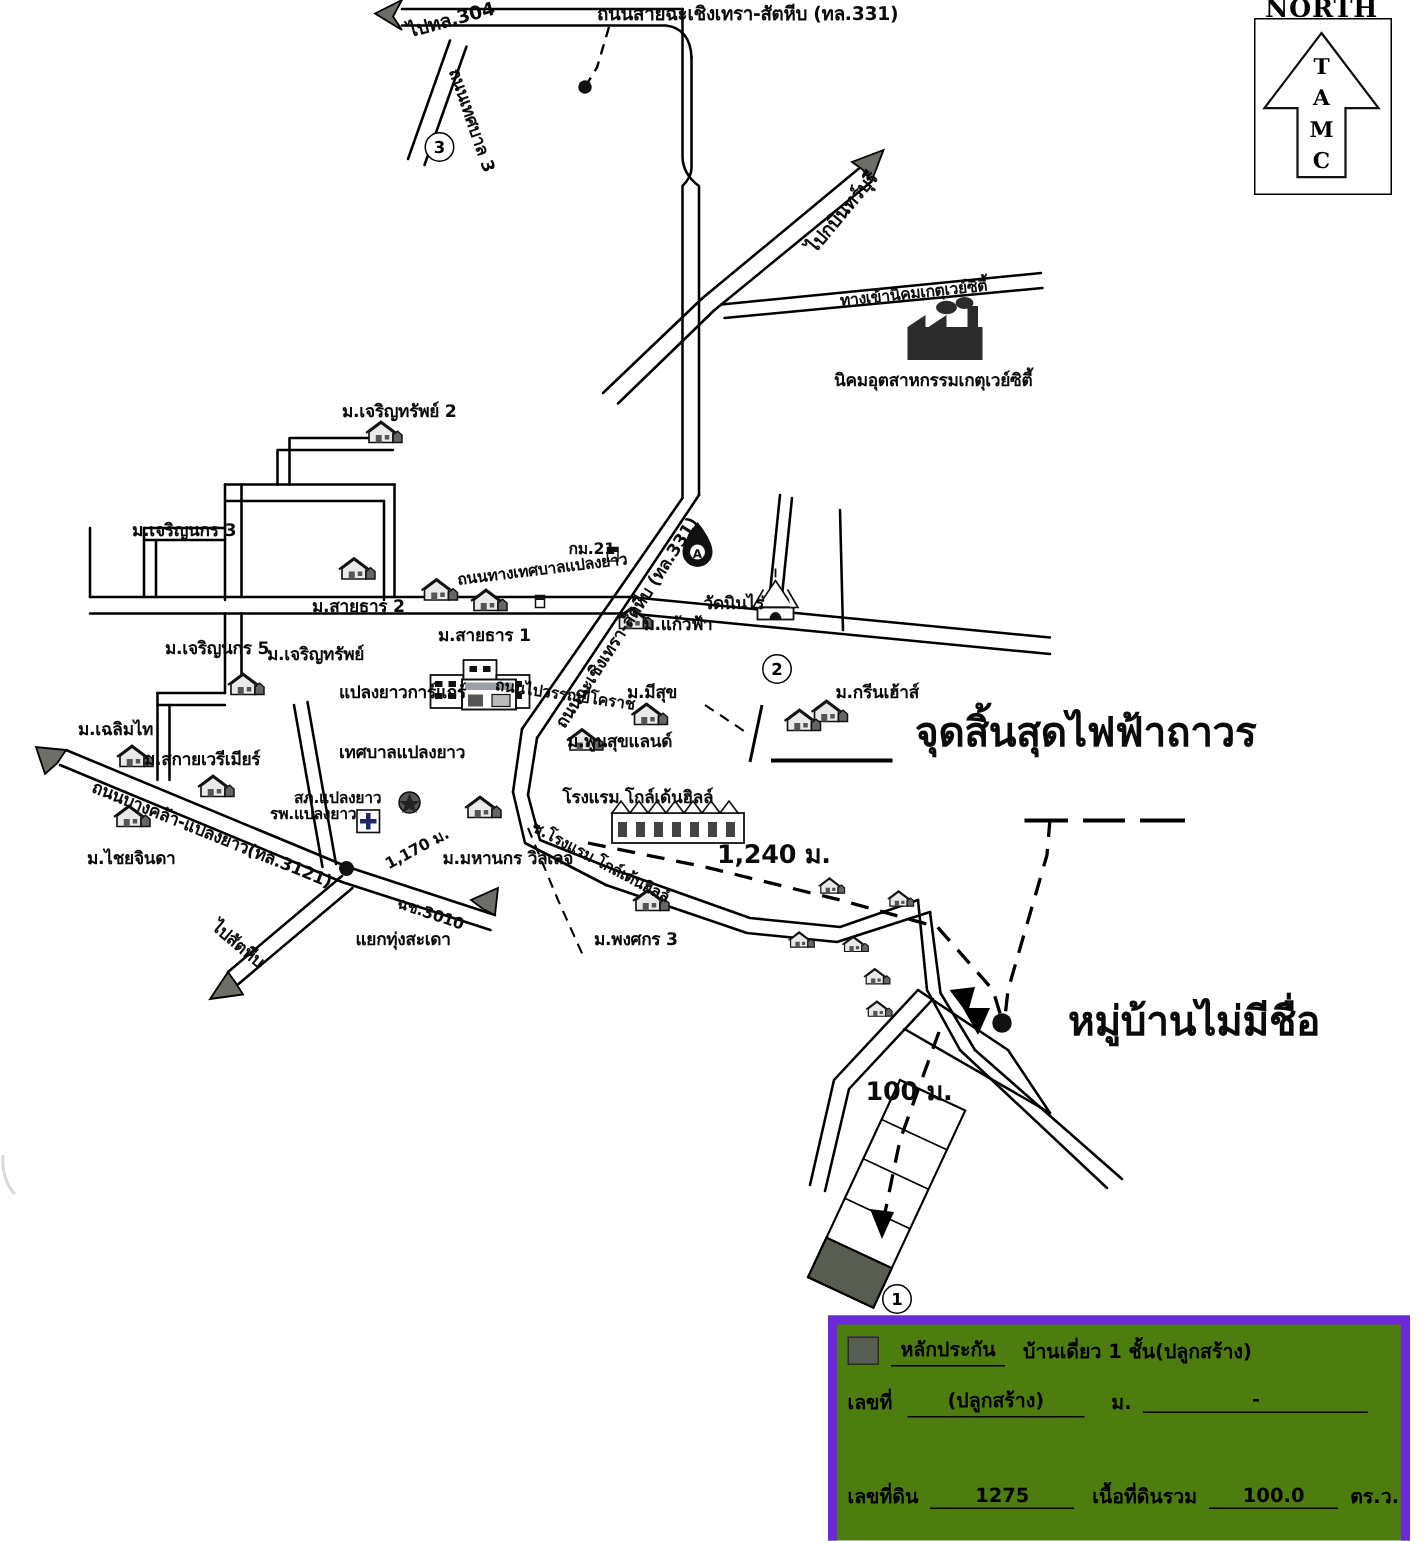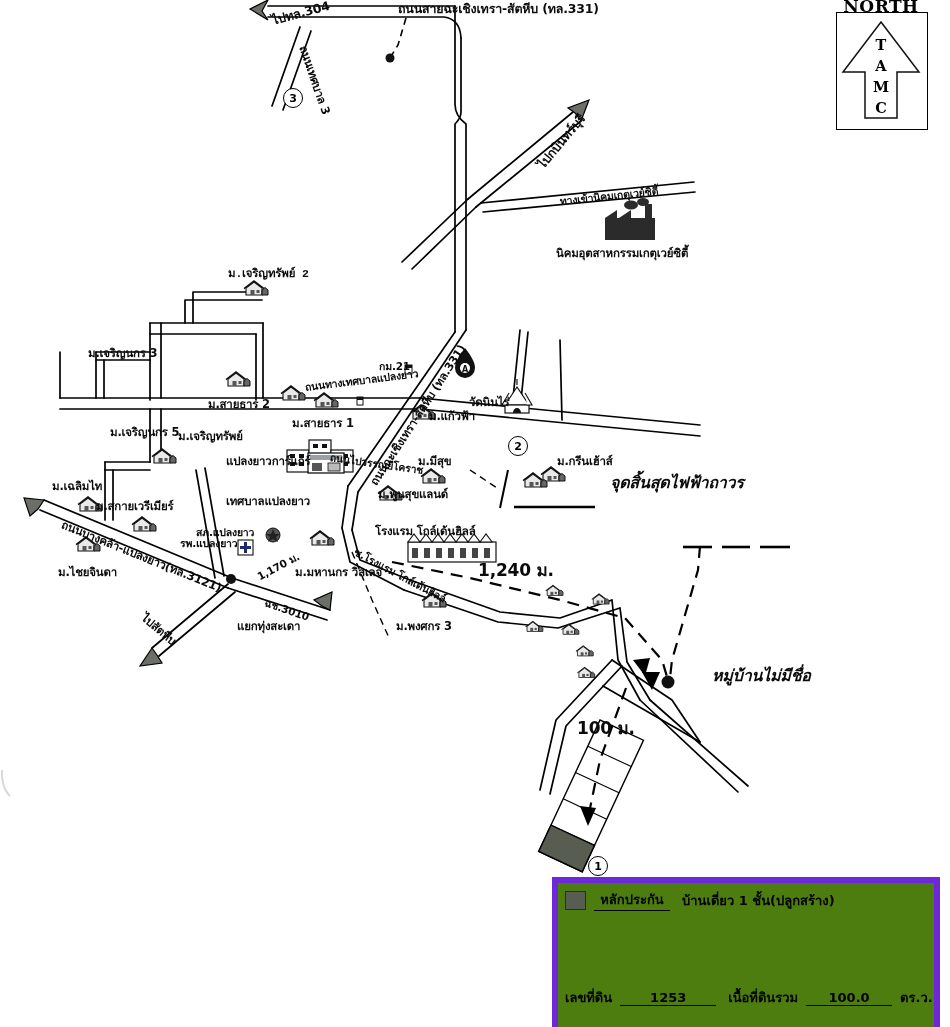--- a/index.html
+++ b/index.html
@@ -10,21 +10,21 @@
   }
   #map-root{position:absolute;inset:0;}
   svg#map-svg{position:absolute;left:0;top:0;width:950px;height:1027px;}
 
   .lbl{position:absolute;white-space:nowrap;font-weight:bold;line-height:1.05;
        color:#0b0b0b;letter-spacing:-0.2px;}
   .lbl.s10{font-size:10.5px;}
   .lbl.s11{font-size:11.5px;}
   .lbl.s12{font-size:12.5px;}
   .lbl.s16{font-size:17px;}
-  .lbl.s19{font-size:16px;font-style:italic;}
+  .lbl.s19{font-size:27px;}
   .rot{transform-origin:left center;}
 
   
   #legend{position:absolute;left:552px;top:877px;width:388px;height:184px;
           border:6px solid #6d28d9;background:#4d7c0f;box-sizing:border-box;}
   #legend .row{position:absolute;left:0;right:0;display:flex;align-items:center;
                font-weight:bold;font-size:13px;padding-left:7px;box-sizing:border-box;}
   .ul{border-bottom:1.6px solid #000;display:inline-block;text-align:center;}
   .swatch{width:19px;height:17px;background:#585d52;border:1px solid #2b2b2b;
           display:inline-block;margin-right:8px;flex:0 0 auto;}
@@ -326,21 +326,21 @@
     <path d="M2 770 a16 26 0 0 0 8 26" fill="none" stroke="#d8d8d8" stroke-width="2"></path>
   </svg>
 
   <div class="lbl s12" style="left:398px;top:2px;">ถนนสายฉะเชิงเทรา-สัตหีบ (ทล.331)</div>
   <div class="lbl s12 rot" style="left:272px;top:14px;transform:rotate(-15deg);">ไปทล.304</div>
   <div class="lbl s11 rot" style="left:303px;top:40px;transform:rotate(71deg);">ถนนเทศบาล 3</div>
   <div class="lbl s12 rot" style="left:540px;top:160px;transform:rotate(-50deg);">ไปกบินทร์บุรี</div>
   <div class="lbl s10 rot" style="left:560px;top:196px;transform:rotate(-6deg);">ทางเข้านิคมเกตุเวย์ซิตี้</div>
   <div class="lbl s11" style="left:556px;top:247px;">นิคมอุตสาหกรรมเกตุเวย์ซิตี้</div>
 
-  <div class="lbl s11" style="left:228px;top:268px;font-family:Liberation Mono, monospace;">ม.เจริญทรัพย์ 2</div>
+  <div class="lbl s11" style="left:228px;top:268px;">ม.เจริญทรัพย์ 2</div>
   <div class="lbl s11" style="left:88px;top:347px;">ม.เจริญนกร 3</div>
   <div class="lbl s11" style="left:110px;top:426px;">ม.เจริญนกร 5</div>
   <div class="lbl s11" style="left:208px;top:398px;">ม.สายธาร 2</div>
   <div class="lbl s11" style="left:292px;top:417px;">ม.สายธาร 1</div>
   <div class="lbl s11" style="left:178px;top:430px;">ม.เจริญทรัพย์</div>
   <div class="lbl s11" style="left:226px;top:455px;text-align:right;">แปลงยาวการ์แกร์</div>
   <div class="lbl s11" style="left:226px;top:495px;">เทศบาลแปลงยาว</div>
   <div class="lbl s10" style="left:196px;top:527px;">สภ.แปลงยาว</div>
   <div class="lbl s10" style="left:180px;top:538px;">รพ.แปลงยาว</div>
   <div class="lbl s11" style="left:52px;top:480px;">ม.เฉลิมไท</div>
@@ -389,22 +389,28 @@
       <div>C</div>
     </div>
   </div>
 
   <div id="legend">
     <div class="row" style="top:6px;">
       <span class="swatch"></span>
       <span class="ul" style="min-width:76px;">หลักประกัน</span>
       <span style="margin-left:12px;">บ้านเดี่ยว 1 ชั้น(ปลูกสร้าง)</span>
     </div>
+    <div class="row" style="top:40px;">
+      <span>เลขที่</span>
+      <span class="ul" style="min-width:118px;margin-left:10px;">(ปลูกสร้าง)</span>
+      <span style="margin-left:18px;">ม.</span>
+      <span class="ul" style="min-width:150px;margin-left:8px;">-</span>
+    </div>
     <div class="row" style="top:104px;">
       <span>เลขที่ดิน</span>
-      <span class="ul" style="min-width:96px;margin-left:8px;">1253</span>
+      <span class="ul" style="min-width:96px;margin-left:8px;">1275</span>
       <span style="margin-left:12px;">เนื้อที่ดินรวม</span>
       <span class="ul" style="min-width:86px;margin-left:8px;">100.0</span>
       <span style="margin-left:8px;">ตร.ว.</span>
     </div>
   </div>
 
 </div>
 
 </body></html>

